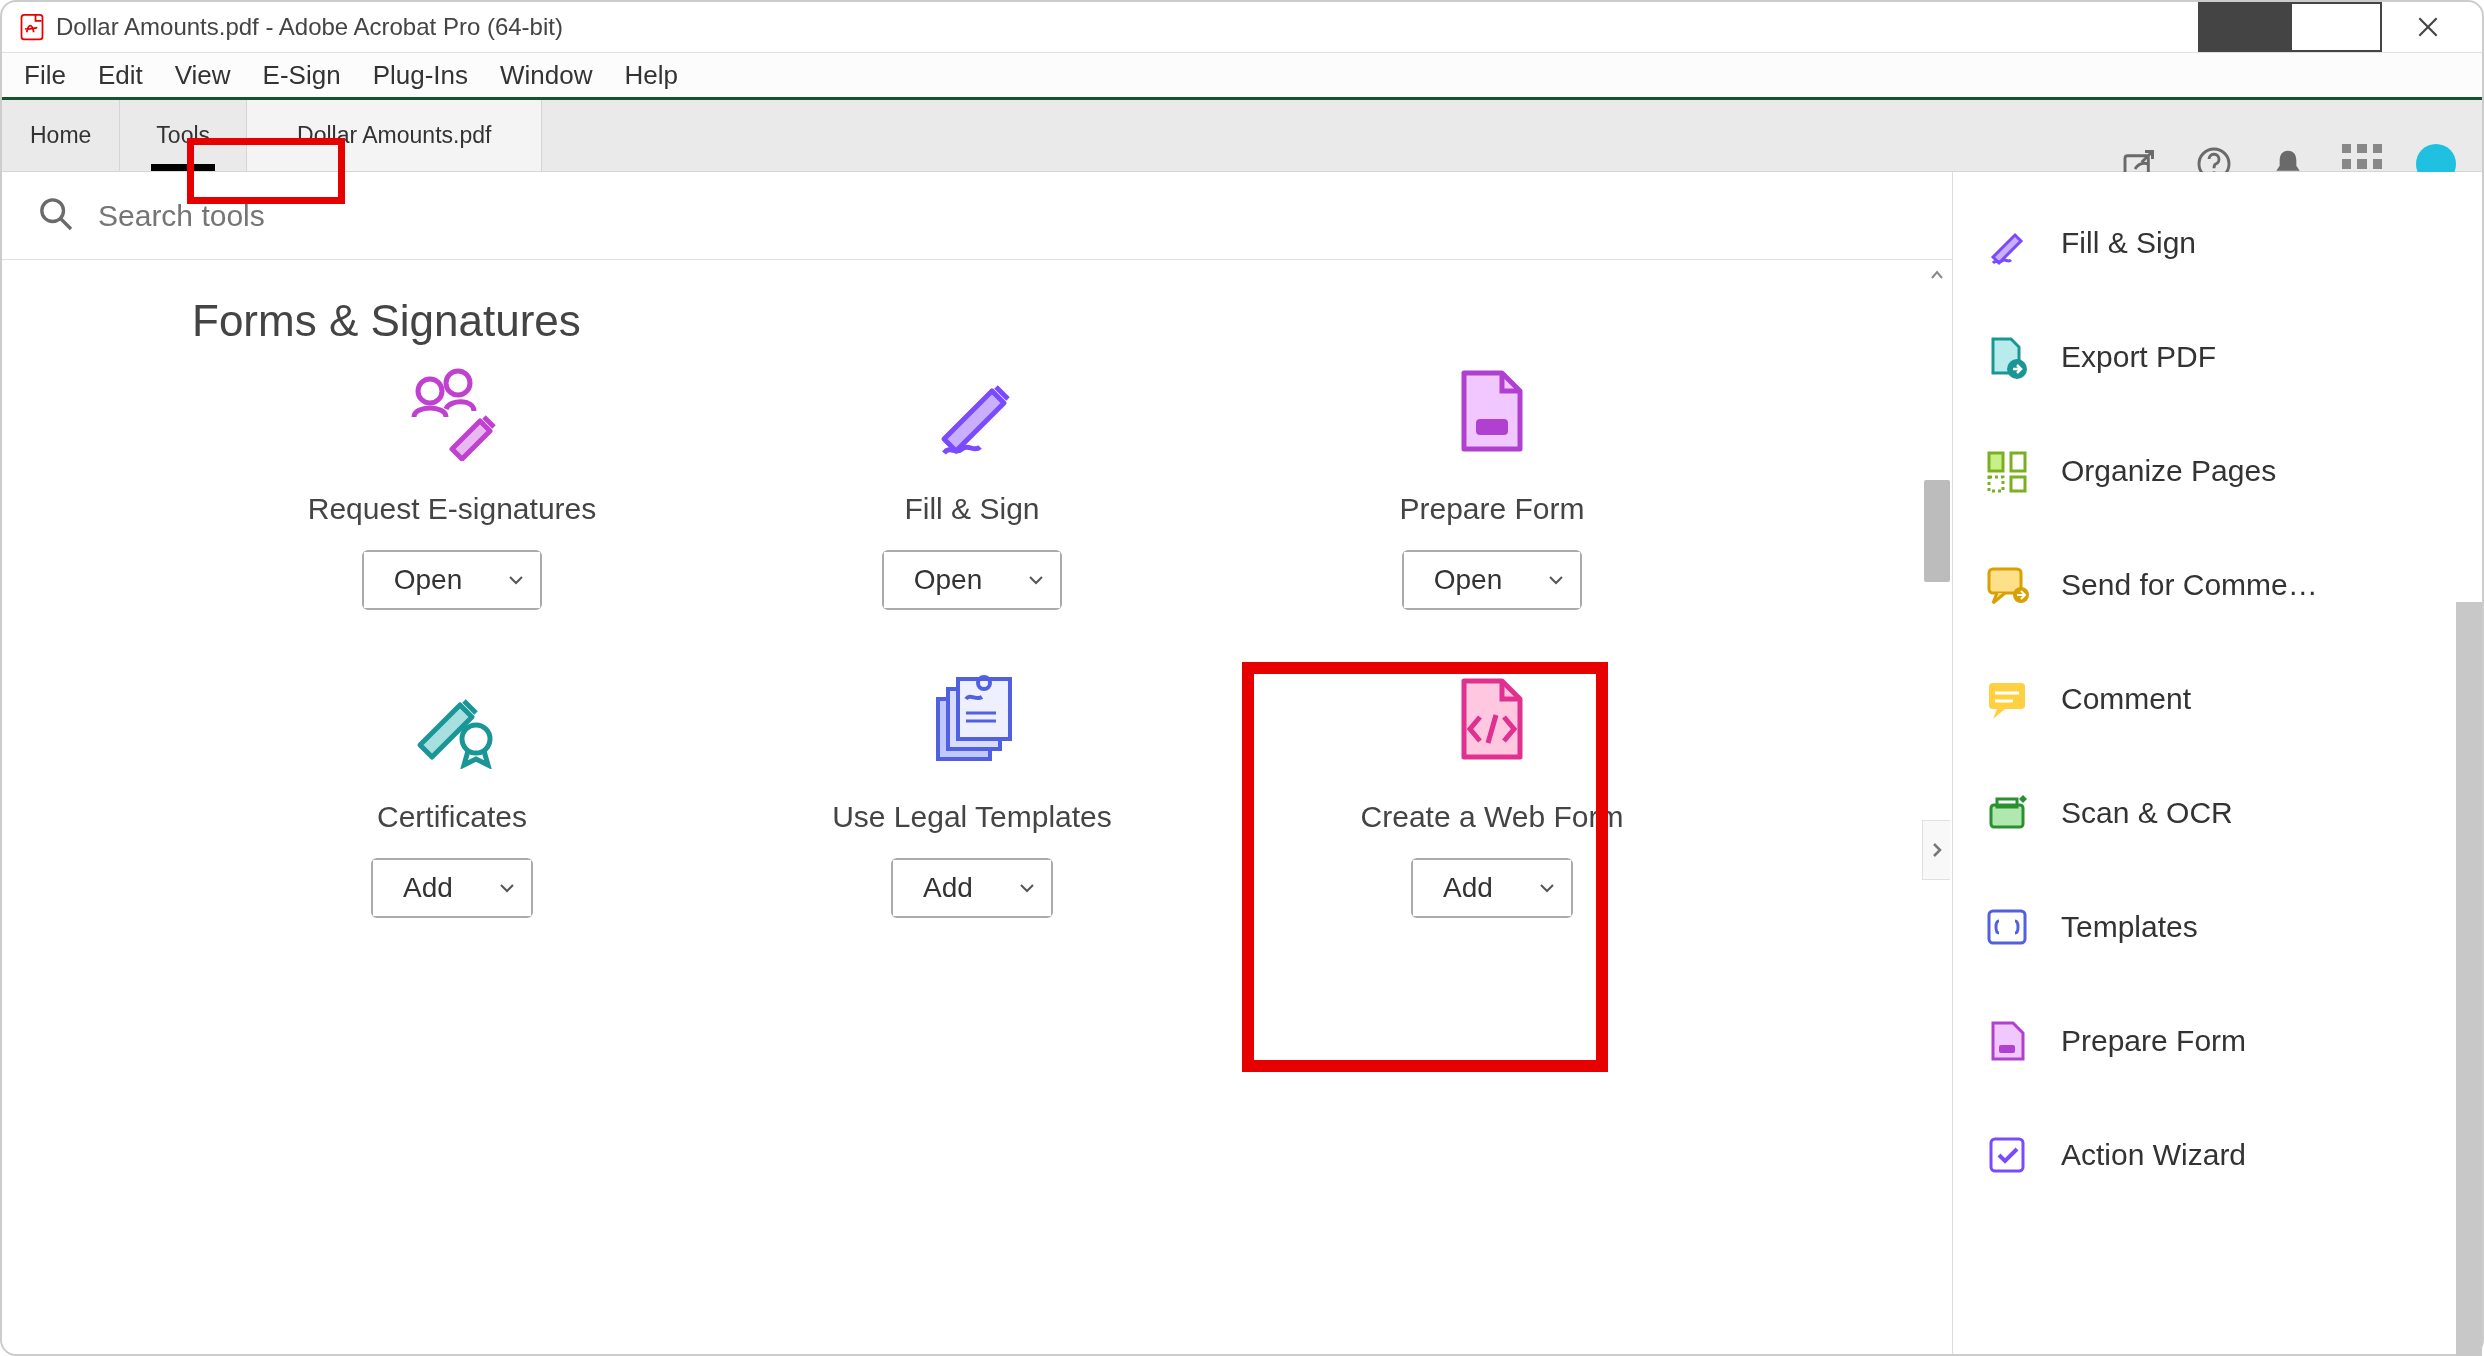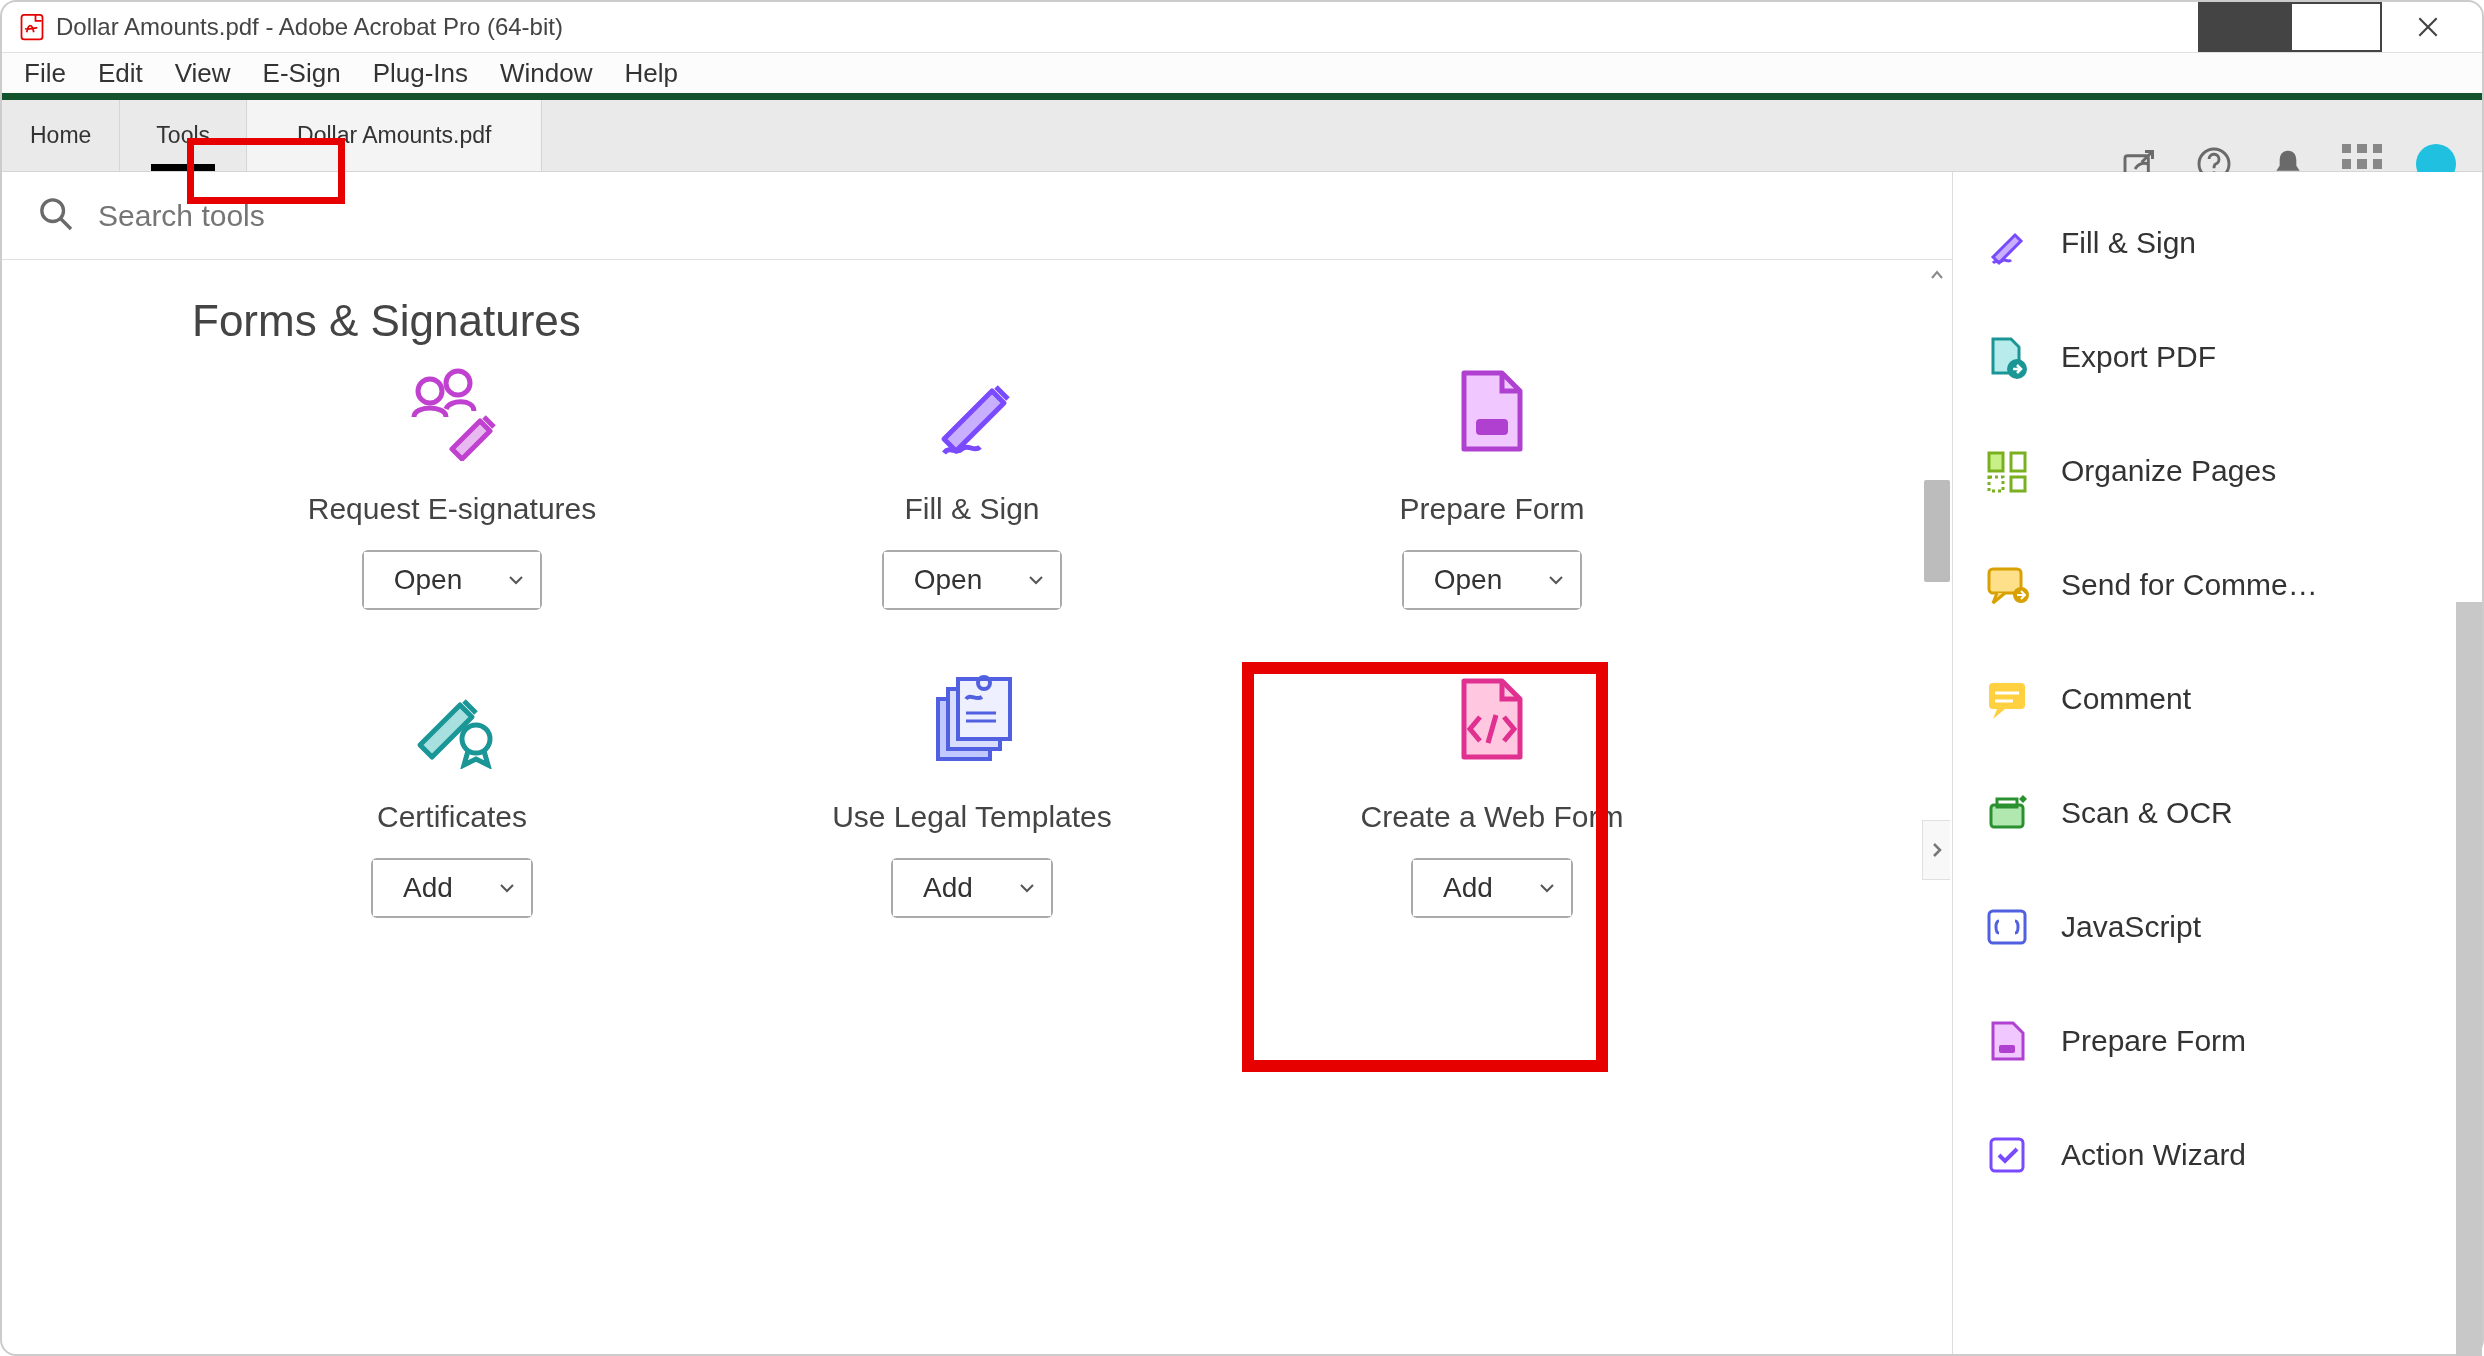--- a/index.html
+++ b/index.html
@@ -3,21 +3,21 @@
 <meta charset="utf-8">
 <style>
 * { box-sizing: border-box; margin: 0; padding: 0; }
 body { font-family: "Segoe UI", Arial, sans-serif; background: #fff; color: #333; overflow: hidden; }
 .window { width: 2484px; height: 1356px; border: 2px solid #ccc; border-radius: 16px; position: relative; background: #fff; display: flex; flex-direction: column; }
 .titlebar { height: 50px; display: flex; align-items: center; padding: 0 16px; }
 .titlebar-icon { width: 28px; height: 28px; margin-right: 10px; }
 .titlebar-text { font-size: 24px; color: #444; }
 .window-controls { position: absolute; right: 8px; top: 0; display: flex; }
 .window-controls div { width: 92px; height: 50px; display: flex; align-items: center; justify-content: center; font-size: 22px; color: #444; }
-.menubar { height: 48px; display: flex; align-items: center; border-top: 1px solid #e0e0e0; border-bottom: 7px solid #14532d; padding: 0 10px; gap: 8px; background: #fcfcfc; }
+.menubar { height: 48px; display: flex; align-items: center; border-top: 1px solid #e0e0e0; border-bottom: 3px solid #14532d; padding: 0 10px; gap: 8px; background: #fcfcfc; }
 .menubar-item { font-size: 26px; color: #333; padding: 4px 12px; }
 .tabbar { height: 72px; display: flex; align-items: stretch; background: #eaeaea; border-bottom: 1px solid #d5d5d5; }
 .tab { display: flex; align-items: center; padding: 0 36px; font-size: 23px; color: #333; border-right: 1px solid #d5d5d5; }
 .tab.home { padding: 0 28px; }
 .tab.tools { position: relative; justify-content: flex-end; }
 .tab-hl { position: absolute; left: 185px; top: 136px; width: 158px; height: 66px; border: 7px solid #e60000; z-index: 10; pointer-events: none; }
 .tab-tools-indicator { position: absolute; bottom: 0; left: 50%; transform: translateX(-50%); width: 64px; height: 7px; background: #000; }
 .tab.doc { background: #f4f4f4; padding: 0 50px; }
 .toolbar-right { position: absolute; right: 26px; top: 142px; display: flex; align-items: center; gap: 34px; }
 .toolbar-right svg, .toolbar-right .avatar { width: 40px; height: 40px; }
@@ -342,21 +342,21 @@
             <rect x="14" y="10" width="20" height="8" fill="none" stroke="#2a9030" stroke-width="3"></rect>
             <path d="M36 10 l4 -4 l4 4 l-4 4 z" fill="#2a9030"></path>
           </svg>
         <span class="side-label">Scan &amp; OCR</span>
       </div>
       <div class="side-item">
         <svg viewBox="0 0 48 48">
             <rect x="6" y="8" width="36" height="32" rx="4" fill="none" stroke="#5060e0" stroke-width="3"></rect>
             <path d="M16 18 c-4 0 -4 12 0 12 M32 18 c4 0 4 12 0 12" fill="none" stroke="#5060e0" stroke-width="3"></path>
           </svg>
-        <span class="side-label">JavaScript</span>
+        <span class="side-label">Templates</span>
       </div>
       <div class="side-item">
         <svg viewBox="0 0 48 48">
             <path d="M10 6 h20 l10 10 v26 h-30 z" fill="#f0c8ff" stroke="#b040d0" stroke-width="3"></path>
             <rect x="16" y="28" width="16" height="8" rx="2" fill="#b040d0"></rect>
           </svg>
         <span class="side-label">Prepare Form</span>
       </div>
       <div class="side-item">
         <svg viewBox="0 0 48 48">

